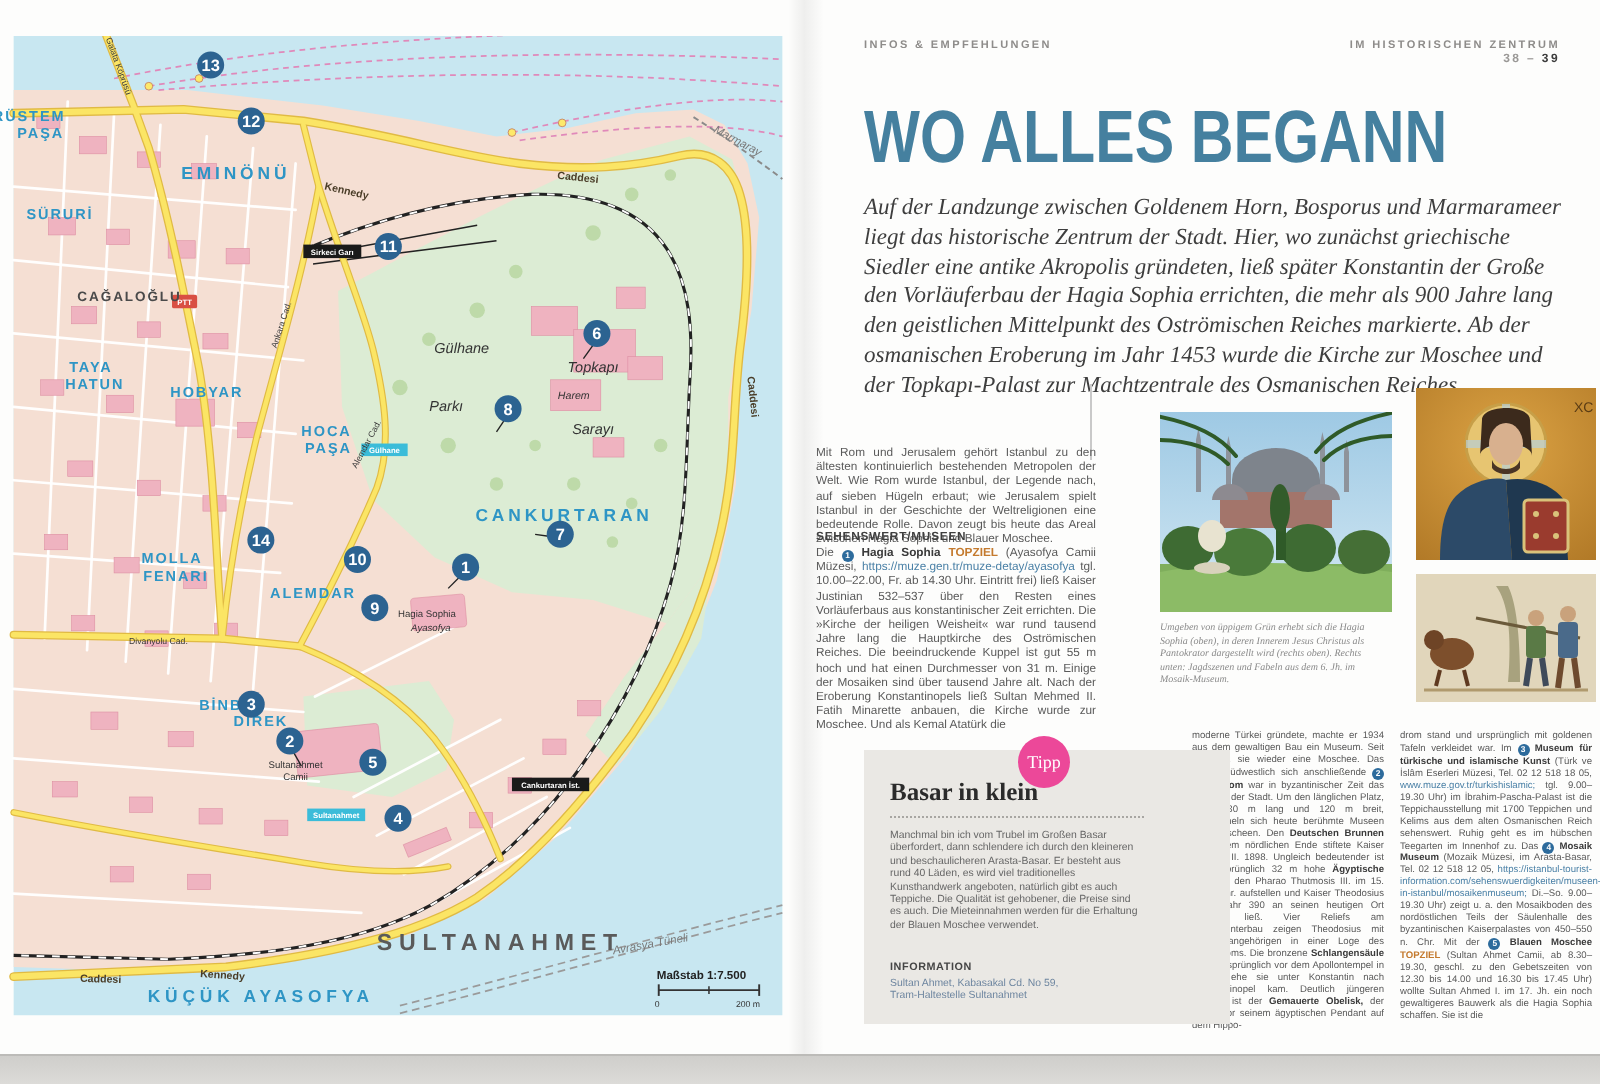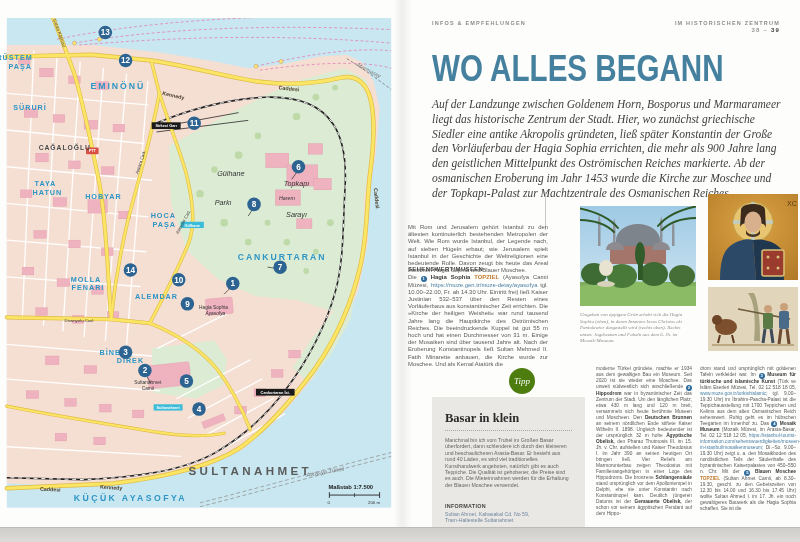--- a/index.html
+++ b/index.html
@@ -30,22 +30,22 @@
         color:#fff;font-size:4.2px;font-weight:bold;text-align:center;line-height:6px;
         vertical-align:-0.5px;}
   .vrule{width:1px;background:#c9c9c9;}
   
   .tipbox{background:#eae8e4;}
   .tip-title{font-family:"Liberation Serif",serif;font-weight:bold;font-size:12.5px;color:#2b2b2b;}
   .tip-dots{border-bottom:1.5px dotted #a8a6a2;}
   .tip-body{font-size:5.2px;line-height:6.4px;color:#666;}
   .tip-info-label{font-size:5.4px;font-weight:bold;color:#454545;letter-spacing:.3px;}
   .tip-info{font-size:5.2px;line-height:6.4px;color:#6e86a0;}
-  .tip-badge{width:26px;height:26px;border-radius:50%;background:#4d7c0f;color:#fff;
-             font-family:"Liberation Serif",serif;font-style:italic;font-size:9px;
+  .tip-badge{width:26px;height:26px;border-radius:50%;background:#ec4899;color:#fff;
+             font-family:"Liberation Serif",serif;font-size:9px;
              display:flex;align-items:center;justify-content:center;}
   
   svg text{font-family:"Liberation Sans",sans-serif;}
   .mt-district{fill:#2e95c5;font-weight:bold;font-size:7.5px;letter-spacing:1px;text-anchor:middle;}
   .mt-district-lg{fill:#2e95c5;font-weight:bold;font-size:9px;letter-spacing:2px;text-anchor:middle;}
   .mt-district-dk{fill:#4a4a4a;font-weight:bold;font-size:7px;letter-spacing:1px;text-anchor:middle;}
   .mt-big{fill:#5a5a5a;font-weight:bold;font-size:12px;letter-spacing:3.5px;text-anchor:middle;}
   .mt-kucuk{fill:#2e95c5;font-weight:bold;font-size:9px;letter-spacing:2.5px;text-anchor:middle;}
   .mt-place{fill:#333;font-style:italic;font-size:7.5px;text-anchor:middle;}
   .mt-place-sm{fill:#333;font-style:italic;font-size:5.5px;text-anchor:middle;}
@@ -465,21 +465,21 @@
       <path d="M73,42 L71,57 M79,42 L81,57" stroke="#6e4a2e" stroke-width="3"></path>
     </g>
     <line x1="4" y1="58" x2="86" y2="58" stroke="#b09a6e" stroke-width="1.5"></line>
   </svg>
 
   <div class="abs caption" style="left:580px;top:312px;width:112px;">Umgeben von üppigem Grün erhebt sich die Hagia Sophia (oben), in deren Innerem Jesus Christus als Pantokrator dargestellt wird (rechts oben). Rechts unten: Jagdszenen und Fabeln aus dem 6. Jh. im Mosaik-Museum.</div>
 
   <div class="abs body-xs" style="left:596px;top:366px;width:96px;"><span class="rt-p">moderne Türkei gründete, machte er 1934 aus dem gewaltigen Bau ein Museum. Seit 2020 ist sie wieder eine Moschee. Das unweit südwestlich sich anschließende </span><span class="rt-n">2</span><span class="rt-b"> Hippodrom</span><span class="rt-p"> war in byzantinischer Zeit das Zentrum der Stadt. Um den länglichen Platz, etwa 430 m lang und 120 m breit, versammeln sich heute berühmte Museen und Moscheen. Den </span><span class="rt-b">Deutschen Brunnen</span><span class="rt-p"> an seinem nördlichen Ende stiftete Kaiser Wilhelm II. 1898. Ungleich bedeutender ist der ursprünglich 32 m hohe </span><span class="rt-b">Ägyptische Obelisk,</span><span class="rt-p"> den Pharao Thutmosis III. im 15. Jh. v. Chr. aufstellen und Kaiser Theodosius I. im Jahr 390 an seinen heutigen Ort bringen ließ. Vier Reliefs am Marmorunterbau zeigen Theodosius mit Familienangehörigen in einer Loge des Hippodroms. Die bronzene </span><span class="rt-b">Schlangensäule</span><span class="rt-p"> stand ursprünglich vor dem Apollontempel in Delphi, ehe sie unter Konstantin nach Konstantinopel kam. Deutlich jüngeren Datums ist der </span><span class="rt-b">Gemauerte Obelisk,</span><span class="rt-p"> der schon vor seinem ägyptischen Pendant auf dem Hippo-</span></div>
   <div class="abs body-xs" style="left:700px;top:366px;width:96px;"><span class="rt-p">drom stand und ursprünglich mit goldenen Tafeln verkleidet war. Im </span><span class="rt-n">3</span><span class="rt-b"> Museum für türkische und islamische Kunst</span><span class="rt-p"> (Türk ve İslâm Eserleri Müzesi, Tel. 02 12 518 18 05, </span><span class="rt-u">www.muze.gov.tr/turkishislamic;</span><span class="rt-p"> tgl. 9.00–19.30 Uhr) im İbrahim-Pascha-Palast ist die Teppichausstellung mit 1700 Teppichen und Kelims aus dem alten Osmanischen Reich sehenswert. Ruhig geht es im hübschen Teegarten im Innenhof zu. Das </span><span class="rt-n">4</span><span class="rt-b"> Mosaik Museum</span><span class="rt-p"> (Mozaik Müzesi, im Arasta-Basar, Tel. 02 12 518 12 05, </span><span class="rt-u">https://istanbul-tourist-information.com/sehenswuerdigkeiten/museen-in-istanbul/mosaikenmuseum;</span><span class="rt-p"> Di.–So. 9.00–19.30 Uhr) zeigt u. a. den Mosaikboden des nordöstlichen Teils der Säulenhalle des byzantinischen Kaiserpalastes von 450–550 n. Chr. Mit der </span><span class="rt-n">5</span><span class="rt-b"> Blauen Moschee</span><span class="rt-o"> TOPZIEL</span><span class="rt-p"> (Sultan Ahmet Camii, ab 8.30–19.30, geschl. zu den Gebetszeiten von 12.30 bis 14.00 und 16.30 bis 17.45 Uhr) wollte Sultan Ahmed I. im 17. Jh. ein noch gewaltigeres Bauwerk als die Hagia Sophia schaffen. Sie ist die</span></div>
 
-  <div class="abs tipbox" style="left:432px;top:397px;width:153px;height:137px;">
+  <div class="abs tipbox" style="left:432px;top:375px;width:183px;height:137px;">
     <div class="abs tip-title" style="left:13px;top:14px;">Basar in klein</div>
     <div class="abs tip-dots" style="left:13px;top:33px;width:127px;"></div>
     <div class="abs tip-body" style="left:13px;top:40px;width:127px;">Manchmal bin ich vom Trubel im Großen Basar überfordert, dann schlendere ich durch den kleineren und beschaulicheren Arasta-Basar. Er besteht aus rund 40 Läden, es wird viel traditionelles Kunsthandwerk angeboten, natürlich gibt es auch Teppiche. Die Qualität ist gehobener, die Preise sind es auch. Die Mieteinnahmen werden für die Erhaltung der Blauen Moschee verwendet.</div>
     <div class="abs tip-info-label" style="left:13px;top:106px;">INFORMATION</div>
     <div class="abs tip-info" style="left:13px;top:114px;width:130px;">
       <div>Sultan Ahmet, Kabasakal Cd. No 59,</div>
       <div>Tram-Haltestelle Sultanahmet</div>
     </div>
   </div>
   <div class="abs tip-badge" style="left:509px;top:368px;">Tipp</div>

